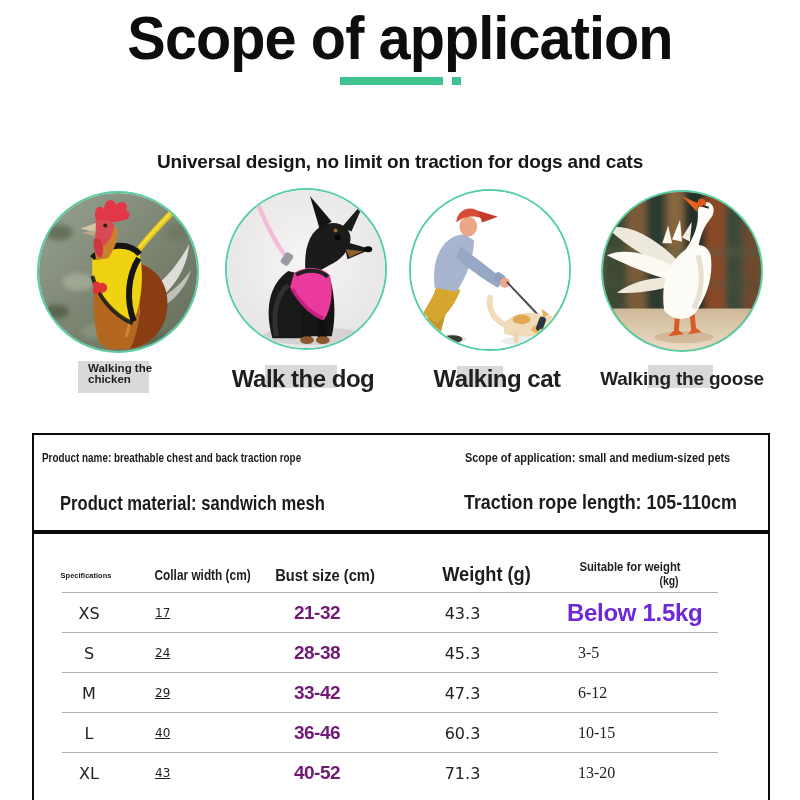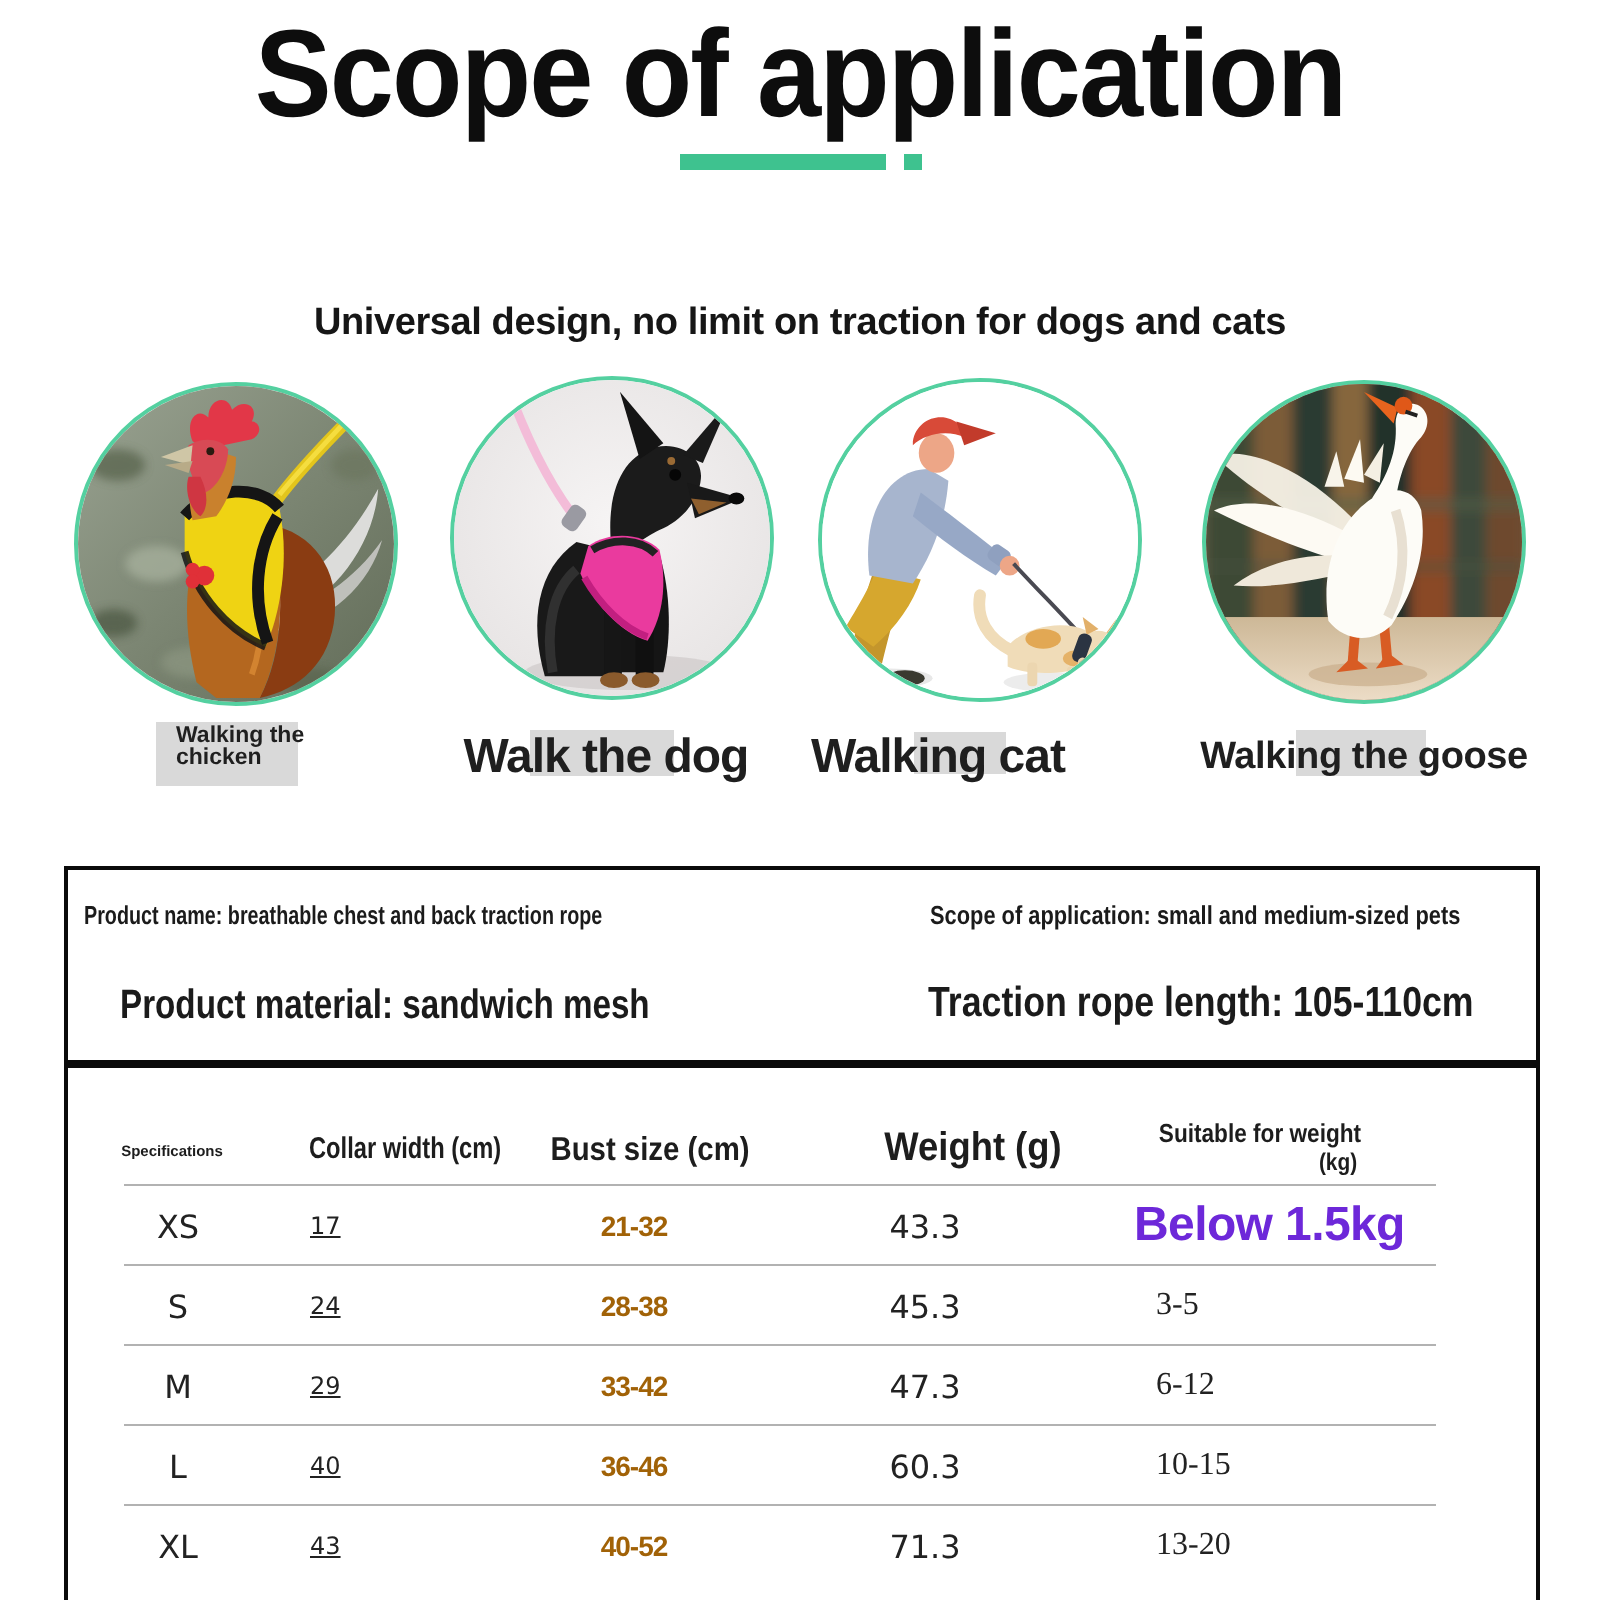--- a/index.html
+++ b/index.html
@@ -15,21 +15,21 @@
     font-size:19px;font-weight:700;color:#161616;letter-spacing:-.2px;margin-top:35px;}
   
   .circle{position:absolute;width:158px;height:158px;border:2px solid #54d0a0;border-radius:50%;overflow:hidden;background:#fff;}
   .circle svg{display:block;width:100%;height:100%;}
   .uc-label{position:absolute;color:#1f1f1f;font-weight:700;z-index:2;}
   .hl{position:absolute;background:#d9d9d9;z-index:1;}
   .lbl-chicken{left:88px;top:363px;width:66px;font-size:11.5px;line-height:10.5px;text-align:left;}
   .hl-chicken{left:78px;top:361px;width:71px;height:32px;}
   .lbl-dog{left:222px;top:365px;width:162px;font-size:24px;text-align:center;letter-spacing:-.5px;}
   .hl-dog{left:265px;top:365px;width:72px;height:23px;}
-  .lbl-cat{left:388px;top:365px;width:162px;font-size:24px;text-align:center;letter-spacing:-.5px;}
+  .lbl-cat{left:416px;top:365px;width:162px;font-size:24px;text-align:center;letter-spacing:-.5px;}
   .hl-cat{left:457px;top:366px;width:46px;height:21px;}
   .lbl-goose{left:592px;top:368px;width:180px;font-size:19px;text-align:center;letter-spacing:-.2px;}
   .hl-goose{left:648px;top:365px;width:65px;height:23px;}
   
   .info-box{position:absolute;left:32px;top:433px;width:734px;height:380px;border:2px solid #0a0a0a;background:#fff;}
   .pi{position:absolute;font-weight:700;color:#1b1b1b;white-space:nowrap;}
   .pi-name{left:8px;top:15px;font-size:13px;transform:scaleX(.76);transform-origin:0 0;}
   .pi-scope{left:431px;top:15px;font-size:13px;transform:scaleX(.84);transform-origin:0 0;}
   .pi-material{left:26px;top:56px;font-size:20.5px;transform:scaleX(.81);transform-origin:0 0;}
   .pi-rope{left:430px;top:55px;font-size:21px;transform:scaleX(.85);transform-origin:0 0;}
@@ -41,21 +41,21 @@
   .h-bust{left:218px;top:131px;width:146px;font-size:16.5px;text-align:center;transform:scaleX(.89);}
   .h-weight{left:380px;top:128px;width:145px;font-size:20px;text-align:center;transform:scaleX(.91);}
   .h-suit{left:538px;top:124px;width:114px;font-size:13px;transform:scaleX(.87);transform-origin:50% 0;}
   .h-suit .l2{display:block;text-align:right;font-size:12px;margin-top:0px;}
   .rows{position:absolute;left:0;top:158px;width:100%;}
   .trow{position:relative;display:grid;grid-template-columns:110px 100px 146px 145px 1fr;height:40px;align-items:center;}
   .rline{position:absolute;top:-1px;left:28px;width:656px;height:1px;background:#b2b2b2;}
   .c{color:#222;}
   .c-size{text-align:center;font-family:"DejaVu Sans",sans-serif;font-size:16px;}
   .c-collar{padding-left:11px;font-family:"DejaVu Sans",sans-serif;font-size:12px;text-decoration:underline;}
-  .c-bust{text-align:center;font-size:14px;font-weight:700;color:#a16207;letter-spacing:-.5px;}
+  .c-bust{text-align:center;font-size:19px;font-weight:700;color:#701a75;letter-spacing:-.5px;}
   .c-weight{text-align:center;font-family:"DejaVu Sans",sans-serif;font-size:16px;}
   .c-suit{padding-left:43px;font-family:Liberation Serif, serif;font-size:16px;}
   .c-suit.big{padding-left:32px;font-family:"Liberation Sans",sans-serif;font-size:24px;font-weight:700;color:#6d28d9;letter-spacing:-.3px;}
 </style>
 </head>
 <body>
 
 <div class="page">
 
   <div class="title">Scope of application</div>

